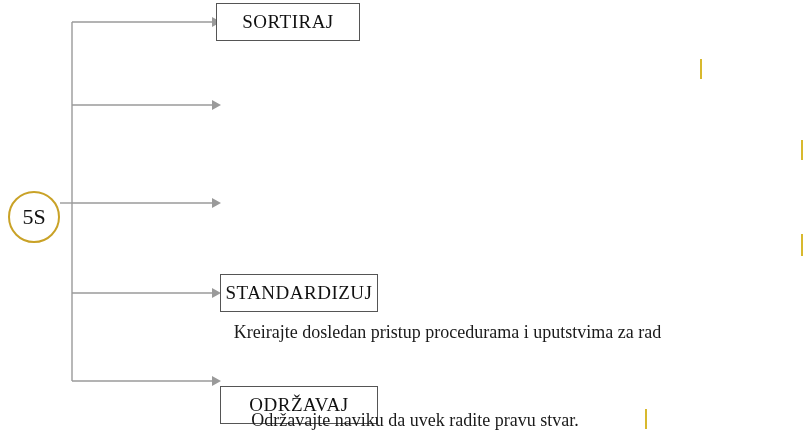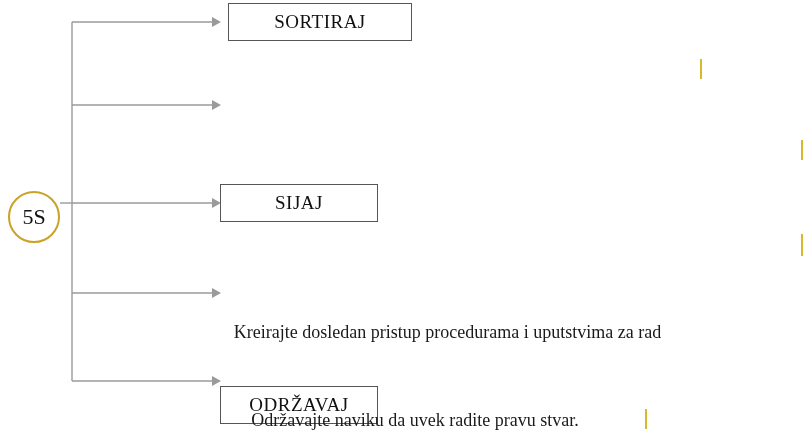--- a/index.html
+++ b/index.html
@@ -93,32 +93,32 @@
     <polygon points="212,288 221,293 212,298" fill="#9a9a9a"></polygon>
 
     <line x1="72" y1="381" x2="212" y2="381" stroke="#9a9a9a" stroke-width="1.4"></line>
     <polygon points="212,376 221,381 212,386" fill="#9a9a9a"></polygon>
   </svg>
 
   <div class="root-node">
     <span>5S</span>
   </div>
 
-  <div class="step-box" style="left:228px; top:3px; width:184px;">
+  <div class="step-box" style="left:216px; top:3px; width:144px;">
     <span>SORTIRAJ</span>
   </div>
   <div class="tick" style="left:700px; top:59px; height:20px;"></div>
 
   <div class="tick" style="left:801px; top:140px; height:20px;"></div>
 
-  <div class="step-box" style="left:220px; top:184px; width:158px;">
-    <span>SIJAJ</span>
-  </div>
   <div class="tick" style="left:801px; top:234px; height:22px;"></div>
 
+  <div class="step-box" style="left:220px; top:274px; width:158px;">
+    <span>STANDARDIZUJ</span>
+  </div>
   <div class="step-desc" style="left:175px; top:320px; width:545px;">Kreirajte dosledan pristup procedurama i uputstvima za rad</div>
 
   <div class="step-box" style="left:220px; top:362px; width:158px;margin-top:24px;">
     <span>ODRŽAVAJ</span>
   </div>
   <div class="step-desc" style="left:175px; top:408px; width:480px;">Održavajte naviku da uvek radite pravu stvar.</div>
   <div class="tick" style="left:645px; top:409px; height:20px;"></div>
 
 </div>
 

